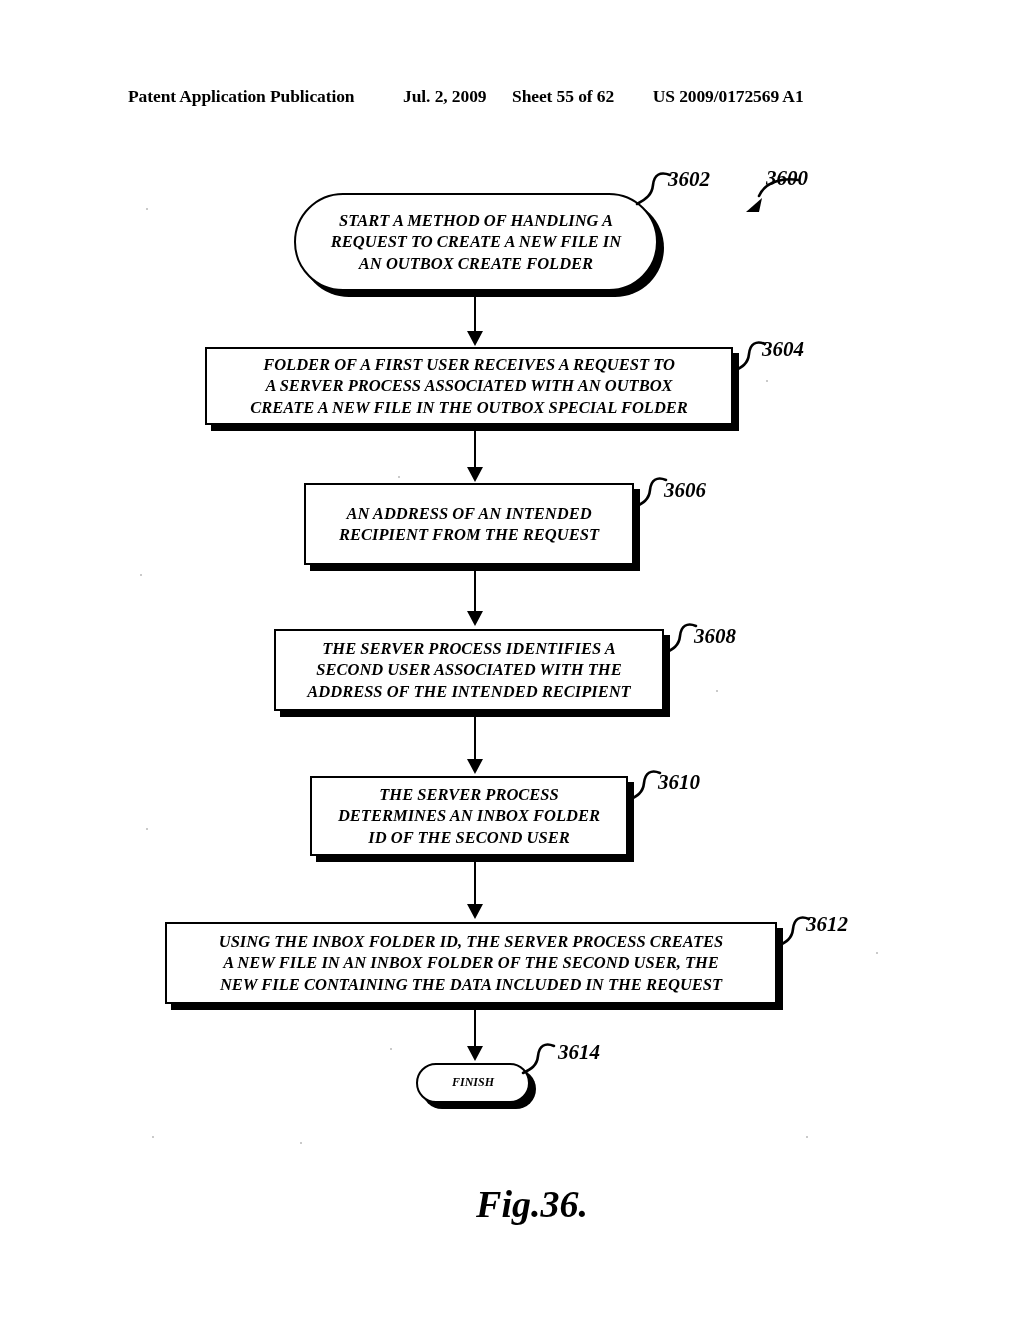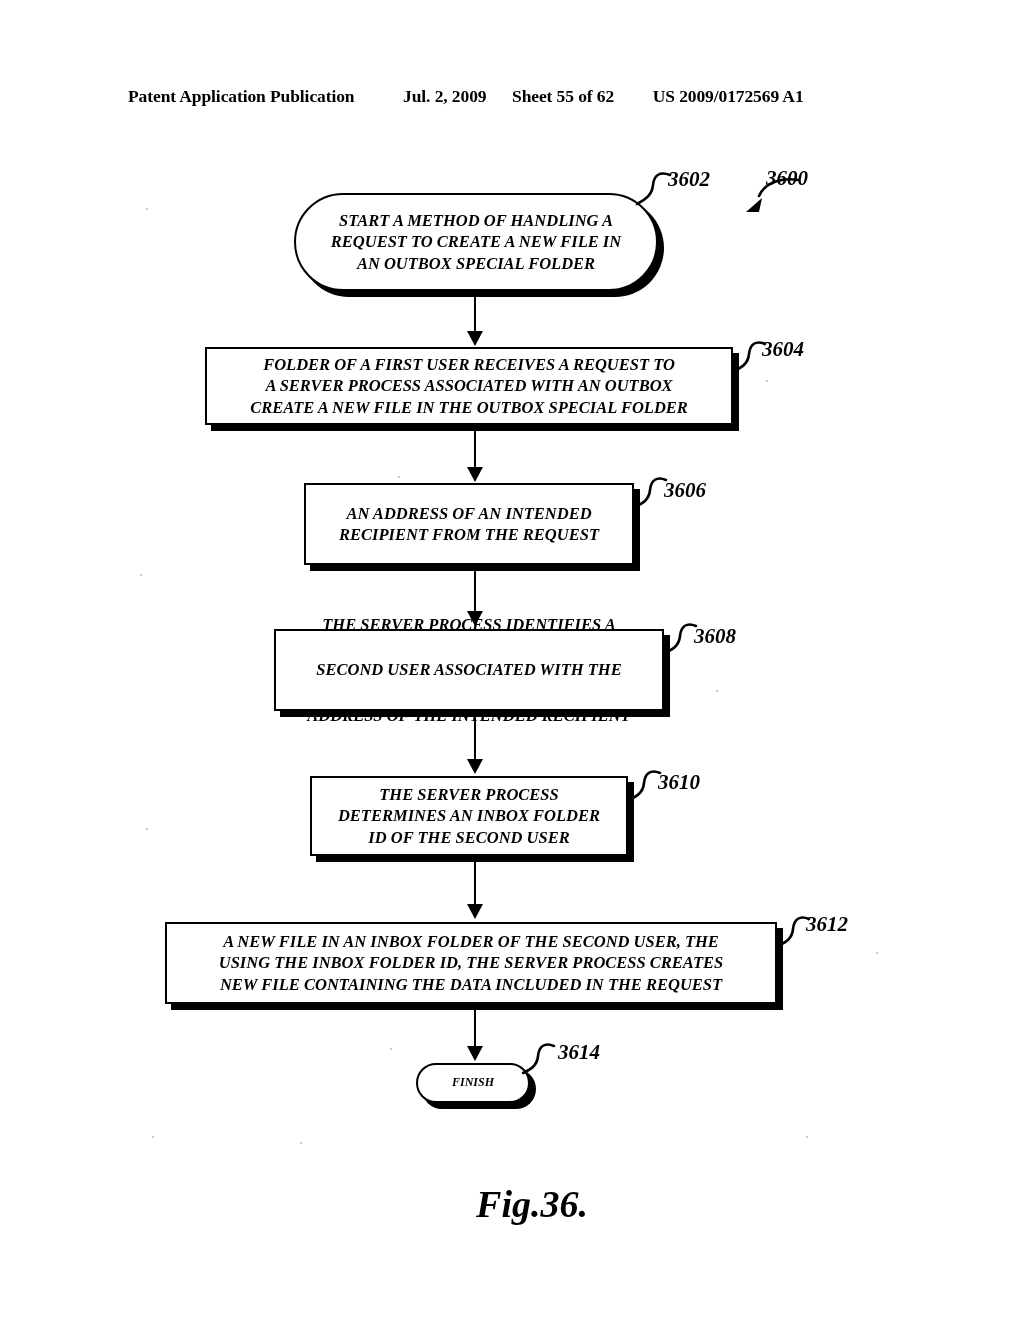--- a/index.html
+++ b/index.html
@@ -147,21 +147,21 @@
   <svg class="leader" style="left:740px; top:172px; width:62px; height:48px;" viewBox="0 0 62 48">
     <path d="M58 8 C 46 6, 26 8, 19 24" stroke="#000" stroke-width="2.6" fill="none" stroke-linecap="round"></path>
     <polygon points="22,26 6,40 19,40" fill="#000"></polygon>
   </svg>
   <div class="refnum" style="left:766px; top:166px;">3600</div>
 
   <div class="shadow round" style="left:300px; top:199px; width:364px; height:98px;"></div>
   <div class="node stadium" style="left:294px; top:193px; width:364px; height:98px; font-size:16.5px;">
     <span class="ln">START A METHOD OF HANDLING A</span>
     <span class="ln">REQUEST TO CREATE A NEW FILE IN</span>
-    <span class="ln">AN OUTBOX SPECIAL FOLDER</span>
+    <span class="ln">AN OUTBOX CREATE FOLDER</span>
   </div>
   <svg class="leader" style="left:634px; top:168px; width:40px; height:42px;" viewBox="0 0 40 42">
     <path d="M36 7 C 26 3, 20 7, 19 17 C 18 27, 12 31, 3 36" stroke="#000" stroke-width="2.6" fill="none" stroke-linecap="round"></path>
   </svg>
   <div class="refnum" style="left:668px; top:167px;">3602</div>
 
   <div class="conn" style="left:474px; top:291px; height:42px;"></div>
   <div class="arrowhead" style="left:467px; top:331px;"></div>
 
   <div class="shadow" style="left:211px; top:353px; width:528px; height:78px;"></div>
@@ -185,21 +185,21 @@
   </div>
   <svg class="leader" style="left:632px; top:474px; width:38px; height:38px;" viewBox="0 0 38 38">
     <path d="M34 6 C 25 2, 19 6, 18 16 C 17 26, 11 29, 3 33" stroke="#000" stroke-width="2.6" fill="none" stroke-linecap="round"></path>
   </svg>
   <div class="refnum" style="left:664px; top:478px;text-align:right;">3606</div>
 
   <div class="conn" style="left:474px; top:571px; height:42px;"></div>
   <div class="arrowhead" style="left:467px; top:611px;"></div>
 
   <div class="shadow" style="left:280px; top:635px; width:390px; height:82px;"></div>
-  <div class="node" style="left:274px; top:629px; width:390px; height:82px; font-size:16.5px;gap:24px;">
+  <div class="node" style="left:274px; top:629px; width:390px; height:82px; font-size:16.5px;">
     <span class="ln">THE SERVER PROCESS IDENTIFIES A</span>
     <span class="ln">SECOND USER ASSOCIATED WITH THE</span>
     <span class="ln">ADDRESS OF THE INTENDED RECIPIENT</span>
   </div>
   <svg class="leader" style="left:662px; top:620px; width:38px; height:38px;" viewBox="0 0 38 38">
     <path d="M34 6 C 25 2, 19 6, 18 16 C 17 26, 11 29, 3 33" stroke="#000" stroke-width="2.6" fill="none" stroke-linecap="round"></path>
   </svg>
   <div class="refnum" style="left:694px; top:624px;">3608</div>
 
   <div class="conn" style="left:474px; top:717px; height:44px;"></div>
@@ -214,22 +214,22 @@
   <svg class="leader" style="left:626px; top:767px; width:38px; height:38px;" viewBox="0 0 38 38">
     <path d="M34 6 C 25 2, 19 6, 18 16 C 17 26, 11 29, 3 33" stroke="#000" stroke-width="2.6" fill="none" stroke-linecap="round"></path>
   </svg>
   <div class="refnum" style="left:658px; top:770px;">3610</div>
 
   <div class="conn" style="left:474px; top:862px; height:44px;"></div>
   <div class="arrowhead" style="left:467px; top:904px;"></div>
 
   <div class="shadow" style="left:171px; top:928px; width:612px; height:82px;"></div>
   <div class="node" style="left:165px; top:922px; width:612px; height:82px; font-size:16.5px;">
+    <span class="ln">USING THE INBOX FOLDER ID, THE SERVER PROCESS CREATES</span>
     <span class="ln">A NEW FILE IN AN INBOX FOLDER OF THE SECOND USER, THE</span>
-    <span class="ln">USING THE INBOX FOLDER ID, THE SERVER PROCESS CREATES</span>
     <span class="ln">NEW FILE CONTAINING THE DATA INCLUDED IN THE REQUEST</span>
   </div>
   <svg class="leader" style="left:775px; top:913px; width:38px; height:38px;" viewBox="0 0 38 38">
     <path d="M34 6 C 25 2, 19 6, 18 16 C 17 26, 11 29, 3 33" stroke="#000" stroke-width="2.6" fill="none" stroke-linecap="round"></path>
   </svg>
   <div class="refnum" style="left:806px; top:912px;">3612</div>
 
   <div class="conn" style="left:474px; top:1010px; height:38px;"></div>
   <div class="arrowhead" style="left:467px; top:1046px;"></div>
 

